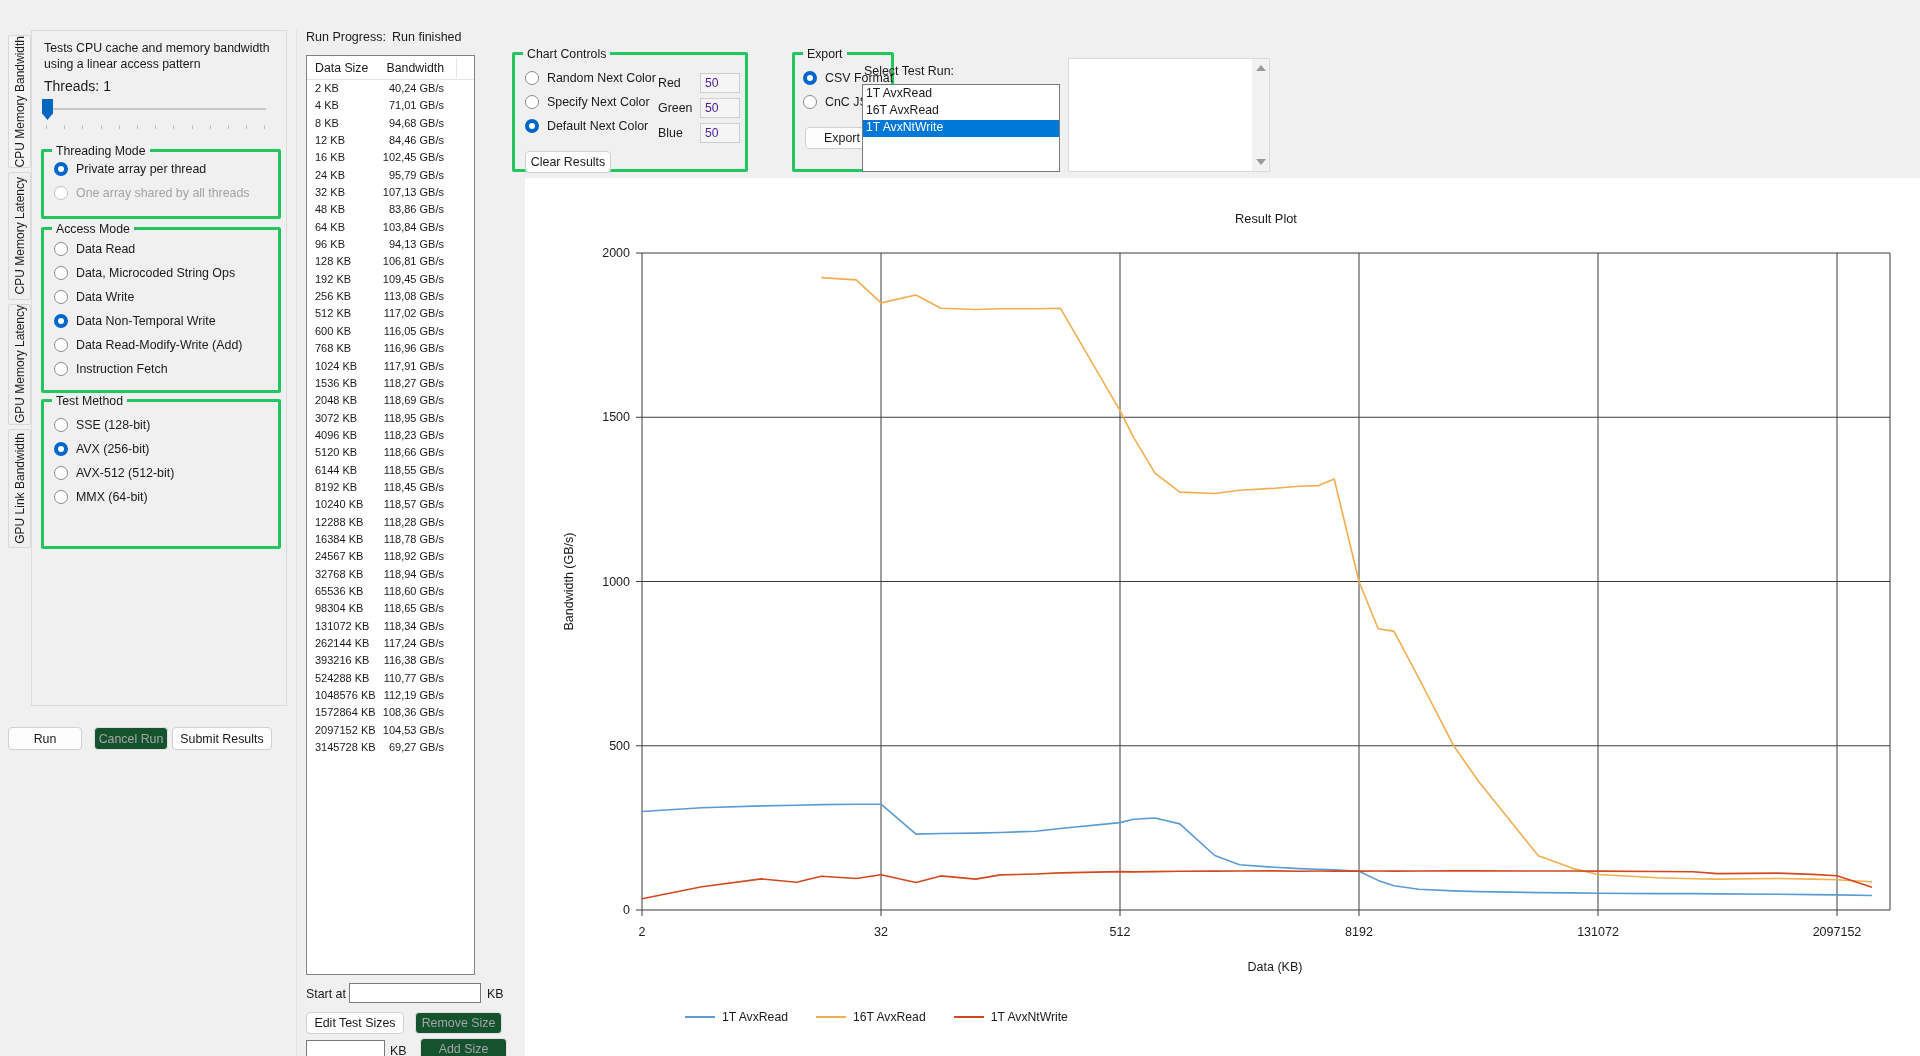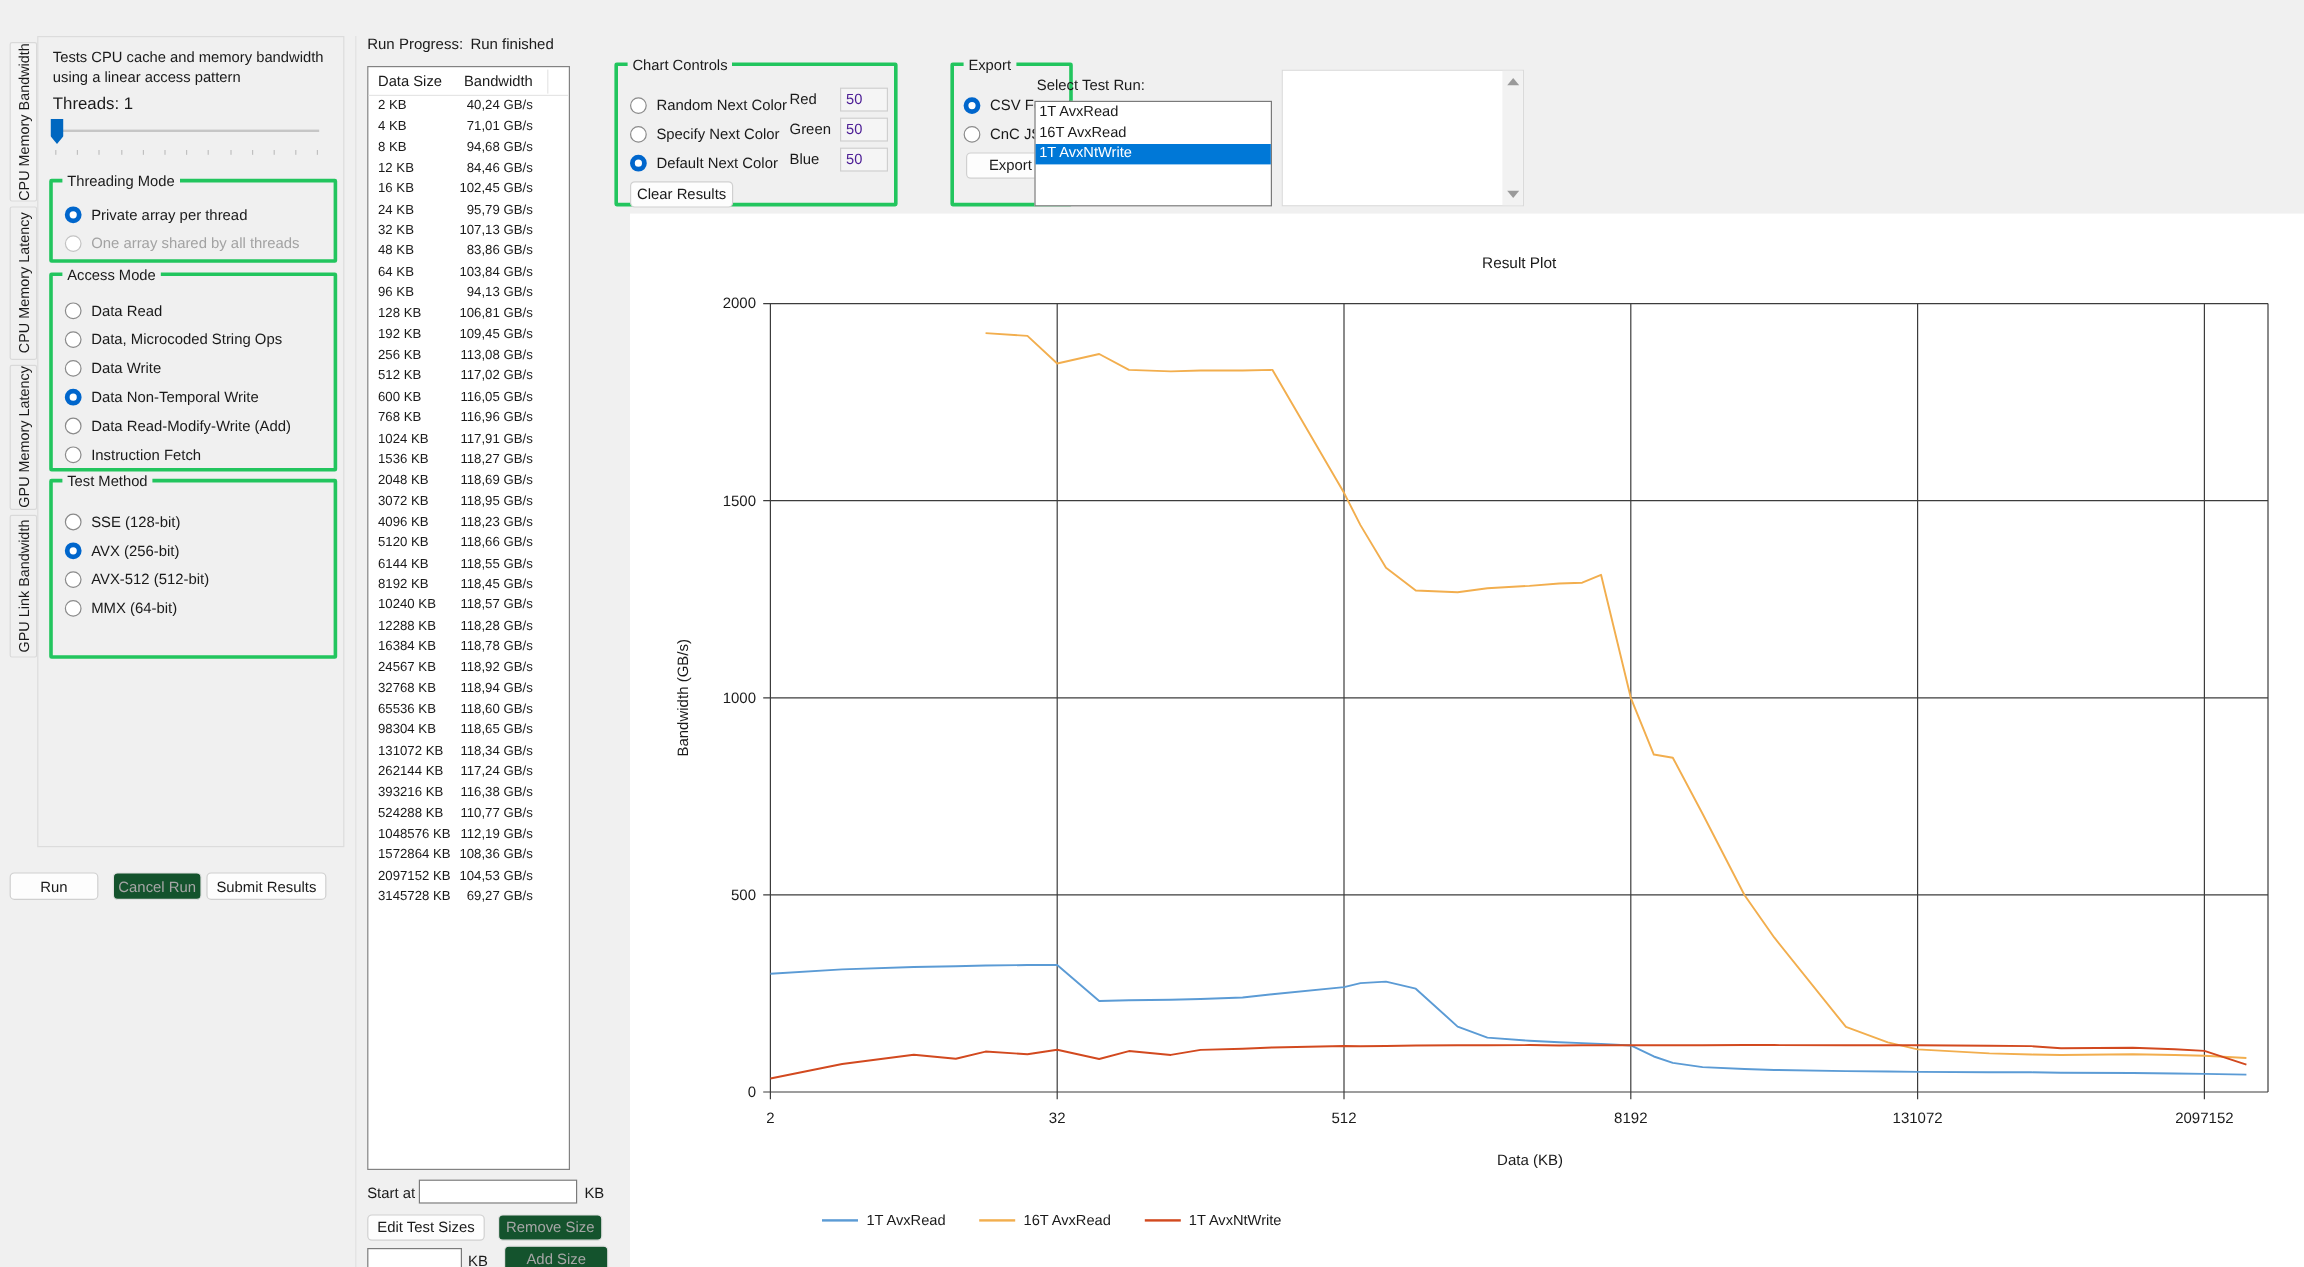--- a/index.html
+++ b/index.html
@@ -32,21 +32,21 @@
   #threads-label { position:absolute; left:12px; top:47px; font-size:14px; }
   #slider { position:absolute; left:10px; top:66px; width:228px; height:34px; }
   #slider-track { position:absolute; left:2px; top:11px; width:222px; height:2px; background:#c6c6c6; }
   #slider-thumb { position:absolute; left:0px; top:2px; width:11px; height:21px; background:#0067c0;
     clip-path:polygon(0 0,100% 0,100% 68%,50% 100%,0 68%); }
   .slider-tick { position:absolute; top:28px; width:1px; height:4px; background:#c0c0c0; }
 
   .groupbox { position:absolute; border:3px solid #22c55e; border-radius:2px; }
   .gb-label { position:absolute; top:-8px; left:8px; background:#f0f0f0; padding:0 4px; font-size:12.3px; }
 
-  .radio-row { display:flex; align-items:flex-end; gap:8px; height:24px; }
+  .radio-row { display:flex; align-items:flex-start; gap:8px; height:24px; }
   .radio { width:14px; height:14px; border-radius:50%; background:#fff; border:1px solid #8a8a8a; flex:0 0 auto; }
   .radio.checked { border:4.5px solid #0066cc; }
   .radio.disabled { border-color:#c3c3c3; }
   .radio-label { font-size:12.4px; white-space:nowrap; }
   .radio-label.disabled { color:#a3a3a3; }
 
   .btn { position:absolute; background:#fdfdfd; border:1px solid #d0d0d0; border-radius:4px;
     font-size:12.4px; display:flex; align-items:center; justify-content:center; color:#1a1a1a; }
   .btn.disabled { color:#a6a6a6; border-color:#e0e0e0; background:#14532d; }
 

